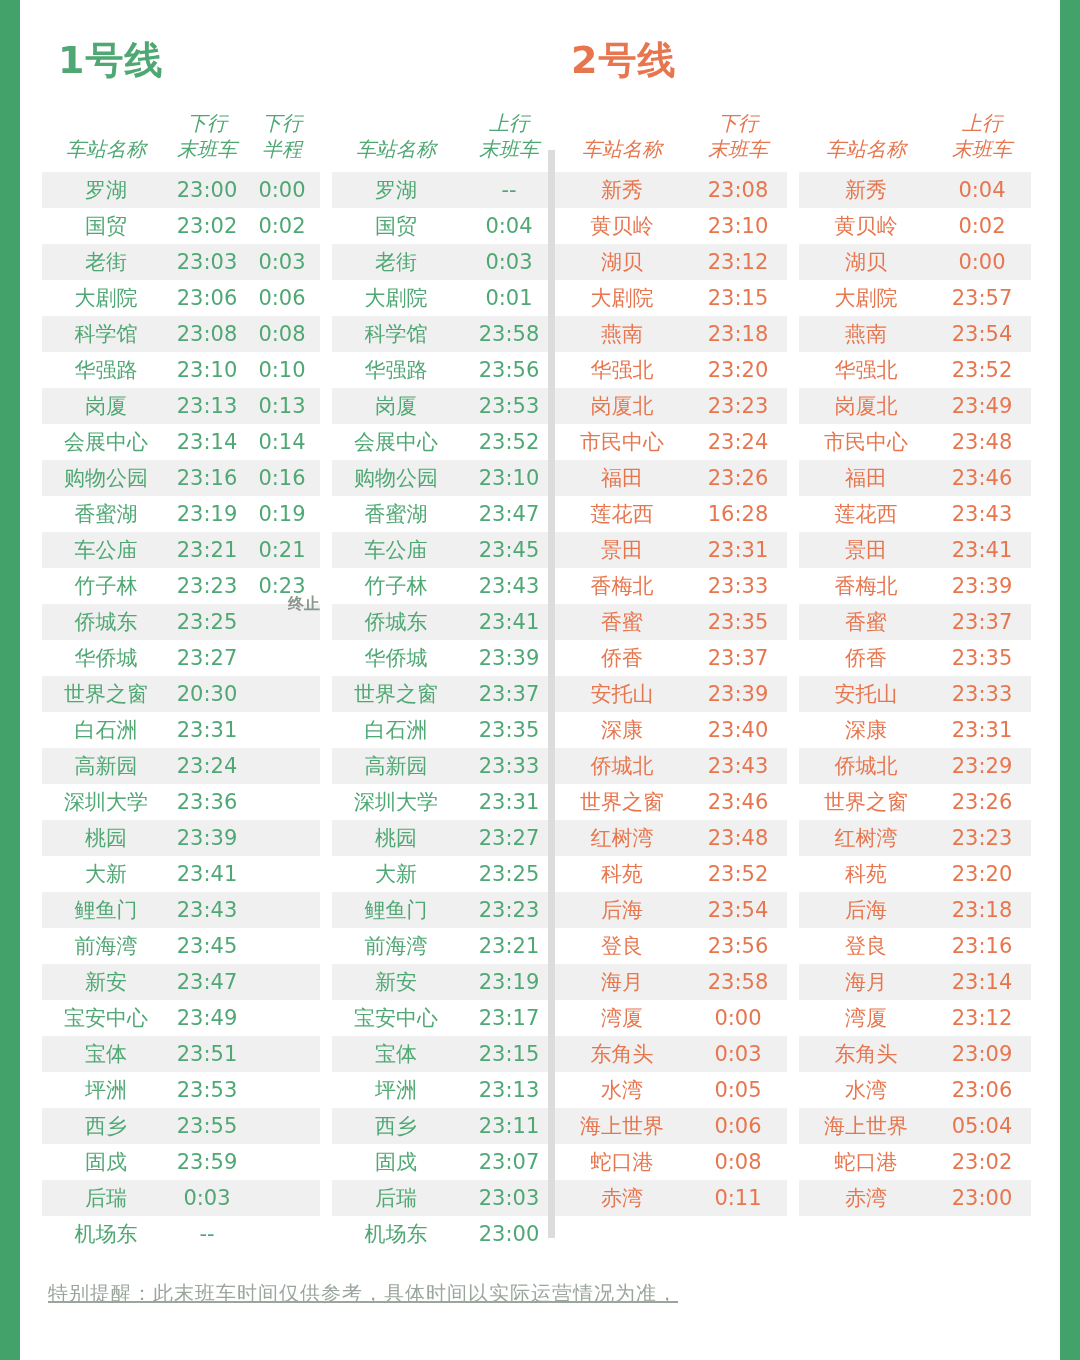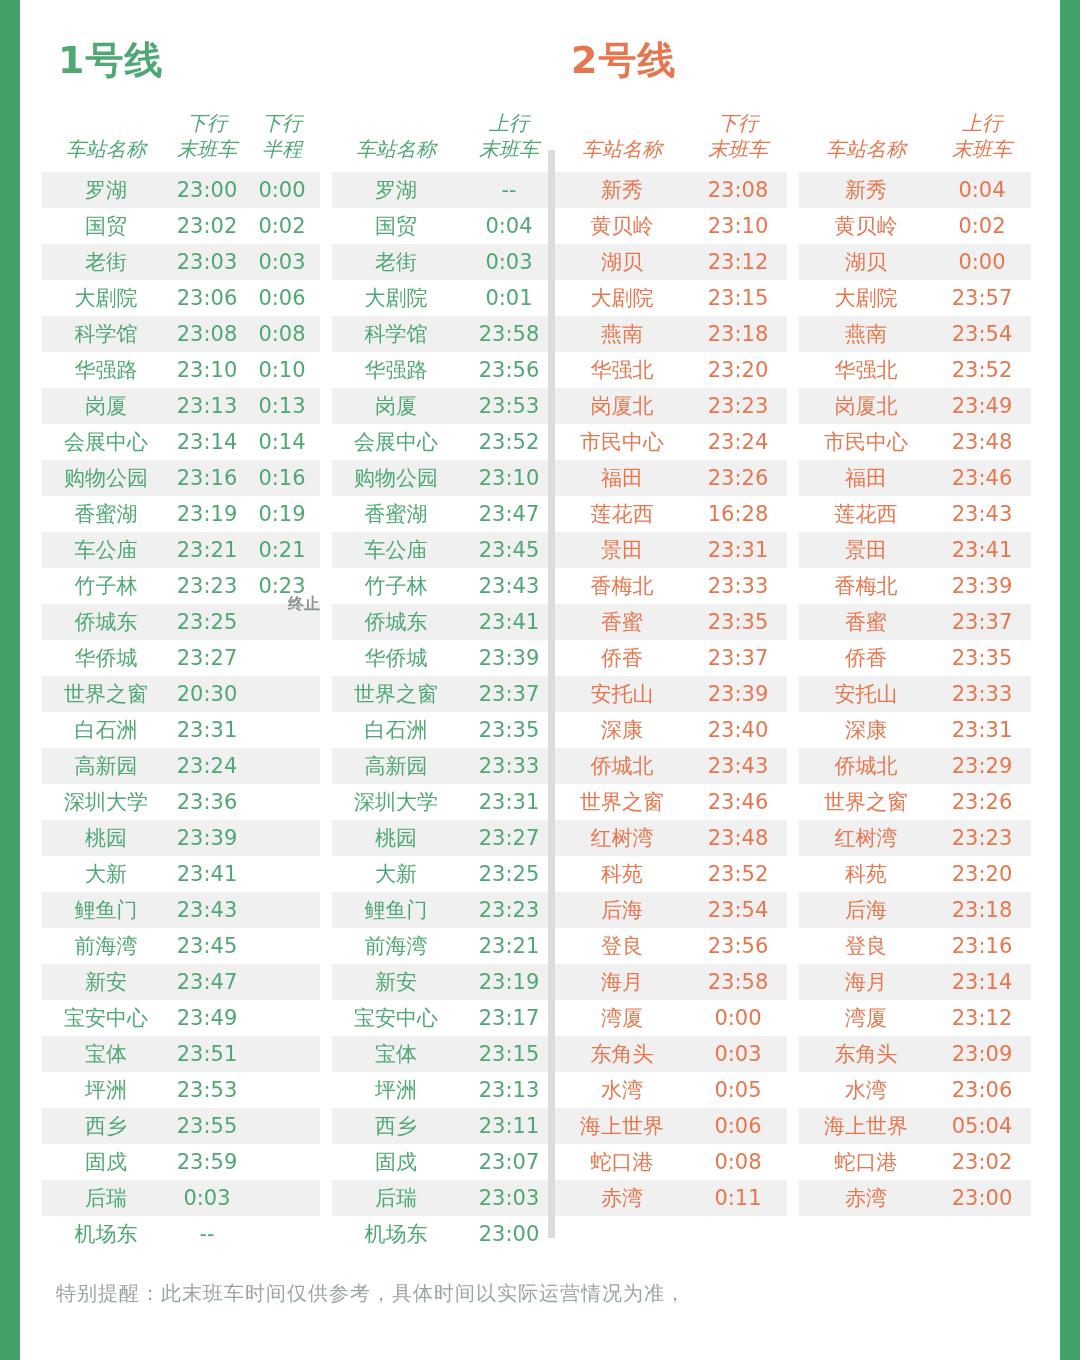--- a/index.html
+++ b/index.html
@@ -21,21 +21,21 @@
   .rows{display:block;}
   .row{display:flex;height:36px;align-items:center;}
   .rows .row:nth-child(odd){background:var(--stripe,#F0F0F0);}
   .cell{position:relative;text-align:center;font-size:21px;line-height:24px;}
   
   .sub-l1d .c0{width:128px;} .sub-l1d .c1{width:74px;} .sub-l1d .c2{width:76px;}
   .sub-l1u .c0{width:128px;} .sub-l1u .c1{width:98px;}
   .sub-l2  .c0{width:134px;} .sub-l2  .c1{width:98px;}
   .note{position:absolute;left:0;right:0;top:24px;text-align:right;font-size:16px;line-height:12px;color:#8B968D;font-weight:600;}
   .footer{position:absolute;left:44px;top:1278px;color:var(--footer-color,#9AA69C);font-size:20px;line-height:30px;}
-  .footer p{margin:0 0 15px 12px;letter-spacing:1px;}
+  .footer p{margin:0 0 15px 4px;letter-spacing:1px;text-decoration:underline;}
 </style>
 </head>
 <body>
 
 <div class="page">
   <div class="edge-bar left"></div>
   <div class="edge-bar right"></div>
 
   <div class="content">
 

